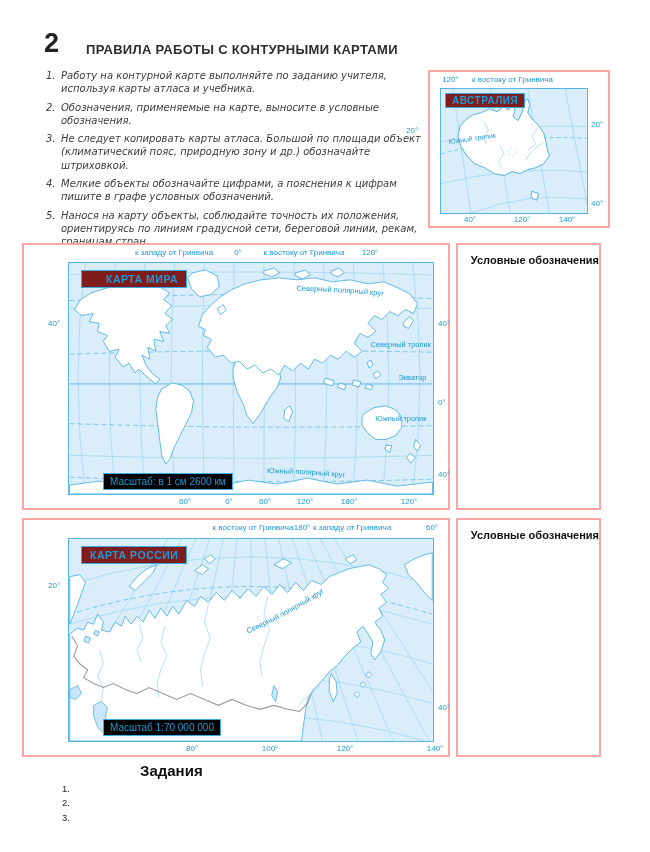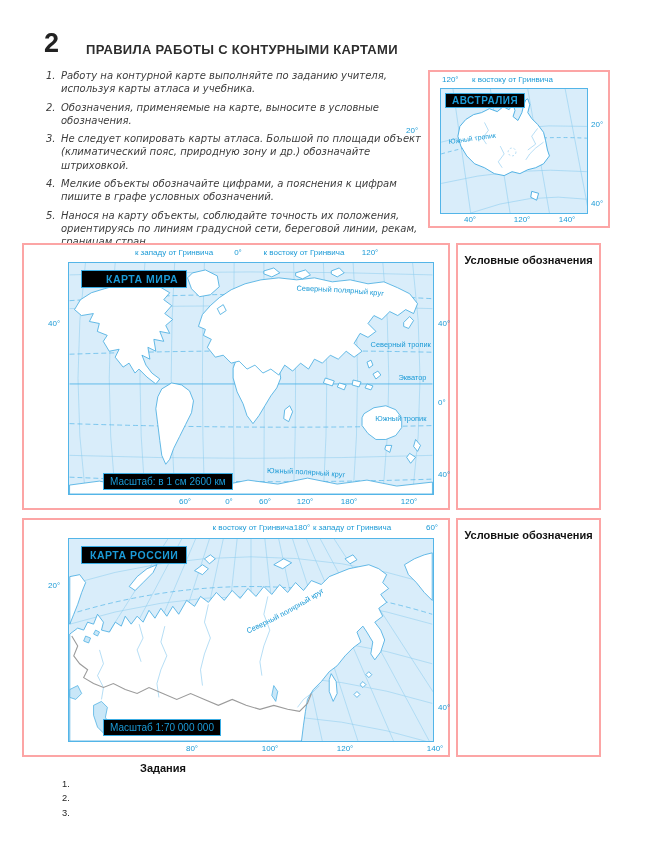--- a/index.html
+++ b/index.html
@@ -14,44 +14,44 @@
   
   .rules{position:absolute;left:46px;top:69px;width:378px;}
   .rule{display:flex;margin-bottom:5px;font-style:italic;font-size:10px;line-height:1.33;
         color:#3c3c3c;font-weight:500;font-family:"DejaVu Sans",sans-serif;}
   .rule-num{width:15px;flex:none;}
 
   
   .cyan-box{position:absolute;border:2px solid #fca5a5;background:#fff;box-sizing:border-box;}
   .map-frame{position:absolute;background:#D9EDFA;border:1px solid #53B5E8;box-sizing:border-box;}
   .map-frame svg{display:block;width:100%;height:100%;}
-  .map-chip{position:absolute;background:#000000;border:1px solid #39ACE3;color:#1B9AD6;
+  .map-chip{position:absolute;background:#7f1d1d;border:1px solid #39ACE3;color:#1B9AD6;
             font-weight:700;font-size:10.5px;padding:2px 8px;letter-spacing:.5px;white-space:nowrap;}
   .scale-chip{position:absolute;background:#000000;border:1px solid #39ACE3;color:#1B9AD6;
               font-size:10px;padding:2px 6px;white-space:nowrap;}
   .deg{position:absolute;font-size:8px;color:#1B9AD6;white-space:nowrap;font-weight:500;}
   .cx{transform:translateX(-50%);}
   .cy{transform:translateY(-50%);}
   .top-lbl{position:absolute;top:3px;font-size:8px;color:#1B9AD6;white-space:nowrap;
            transform:translateX(-50%);font-weight:500;}
-  .legend-title{text-align:center;font-weight:700;font-size:11px;color:#111;margin-top:9px;}
+  .legend-title{text-align:right;font-weight:700;font-size:11px;color:#111;margin-top:9px;}
 
   
   .aus-box{left:428px;top:70px;width:182px;height:158px;}
   .aus-frame{left:10px;top:16px;width:148px;height:126px;}
   .world-box{left:22px;top:243px;width:428px;height:267px;}
   .world-frame{left:44px;top:17px;width:366px;height:233px;}
   .legend-world{left:456px;top:243px;width:145px;height:267px;}
   .russia-box{left:22px;top:518px;width:428px;height:239px;}
   .russia-frame{left:44px;top:18px;width:366px;height:204px;}
   .legend-russia{left:456px;top:518px;width:145px;height:239px;}
 
   
   .tasks{position:absolute;left:62px;top:762px;width:540px;}
-  .tasks-title{font-weight:700;font-size:11px;margin-left:78px;margin-bottom:3px;color:#111;}
+  .tasks-title{font-weight:700;font-size:15px;margin-left:78px;margin-bottom:3px;color:#111;}
   .task{display:flex;font-size:9.3px;line-height:1.55;color:#1f1f1f;}
   .task-num{width:14px;flex:none;}
 
   svg text{font-family:"Liberation Sans",sans-serif;}
 </style>
 </head>
 <body>
 
 <div class="page">
 

